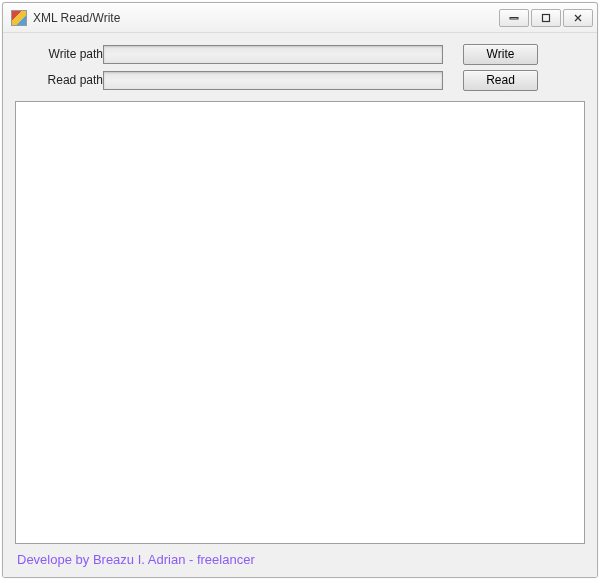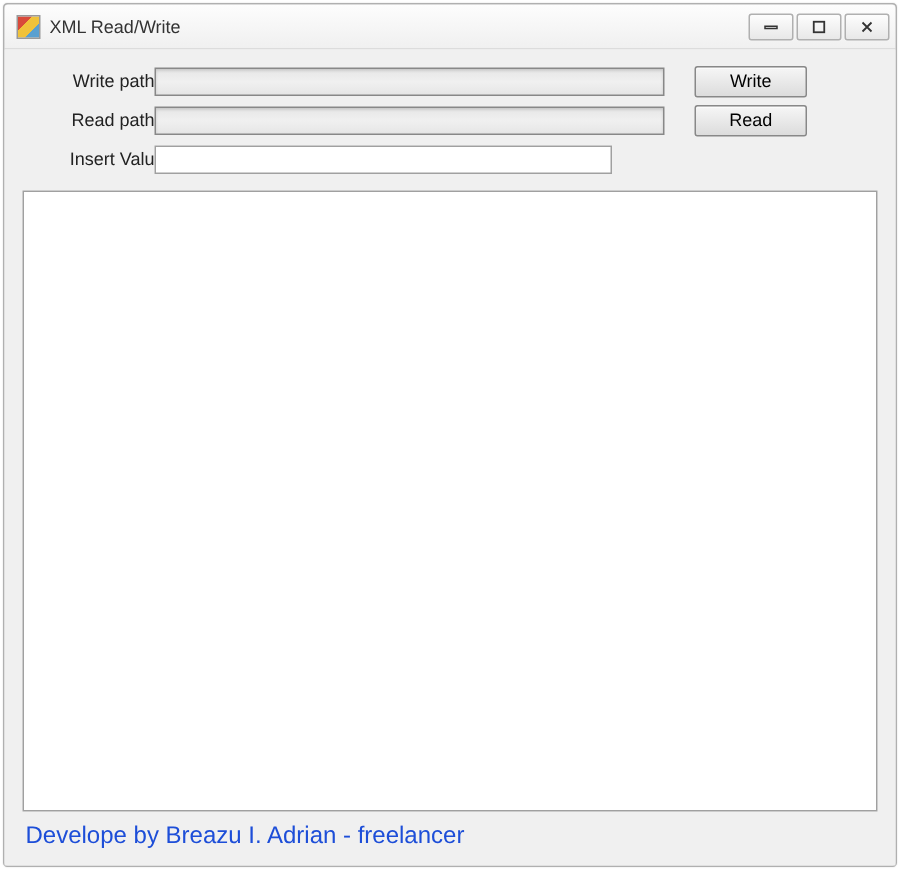--- a/index.html
+++ b/index.html
@@ -127,22 +127,22 @@
       margin-bottom: 6px;
       border: 1px solid #a0a0a0;
       background: #fff;
       width: 100%;
       resize: none;
       font-family: inherit;
       font-size: 12px;
       padding: 2px;
     }
     .footer-text {
-      font-size: 16px;
-      color: #1d4ed8;
+      font-size: 13px;
+      color: #8b5cf6;
       padding: 2px 0 4px 2px;
     }
   </style>
 </head>
 <body>
 
 <div class="window">
 
   <div class="titlebar">
     <div class="app-icon"></div>
@@ -173,24 +173,20 @@
       <input type="text" class="text-input path-input" value="" style="">
       <button class="action-btn">Write</button>
     </div>
 
     <div class="form-row">
       <div class="form-label">Read path</div>
       <input type="text" class="text-input path-input" value="" style="">
       <button class="action-btn">Read</button>
     </div>
 
-    <div class="form-row">
-      <div class="form-label">Insert Valu</div>
-      <input type="text" class="text-input value-input" value="" style="">
-    </div>
 
     <textarea class="output-area" readonly="" style=""></textarea>
 
     <div class="footer-text">Develope by Breazu I. Adrian - freelancer</div>
 
   </div>
 
 </div>
 
 </body></html>

